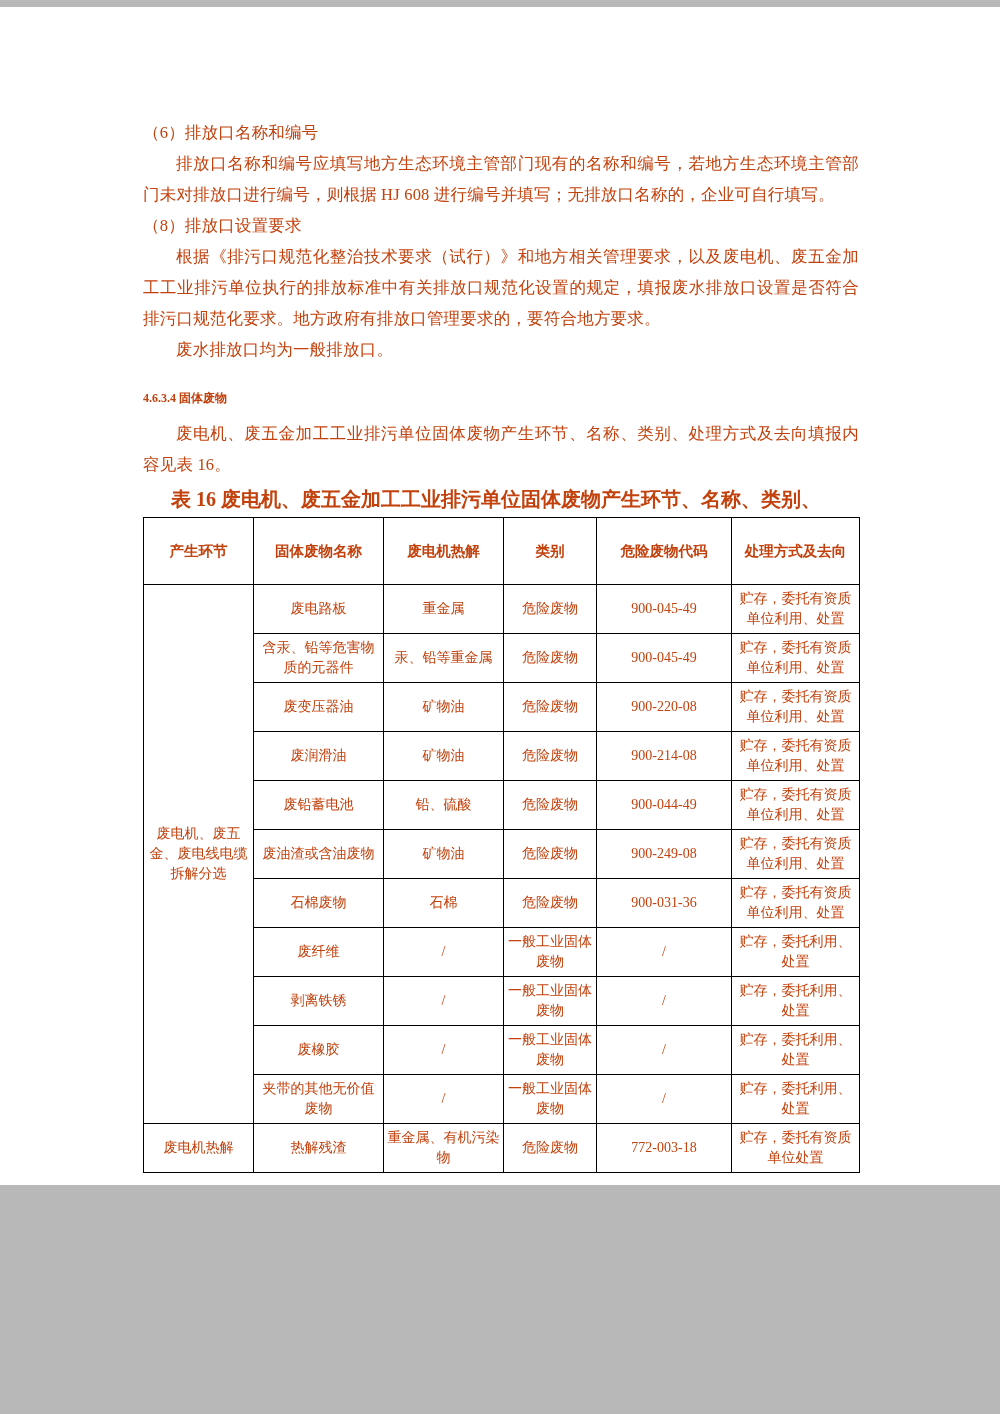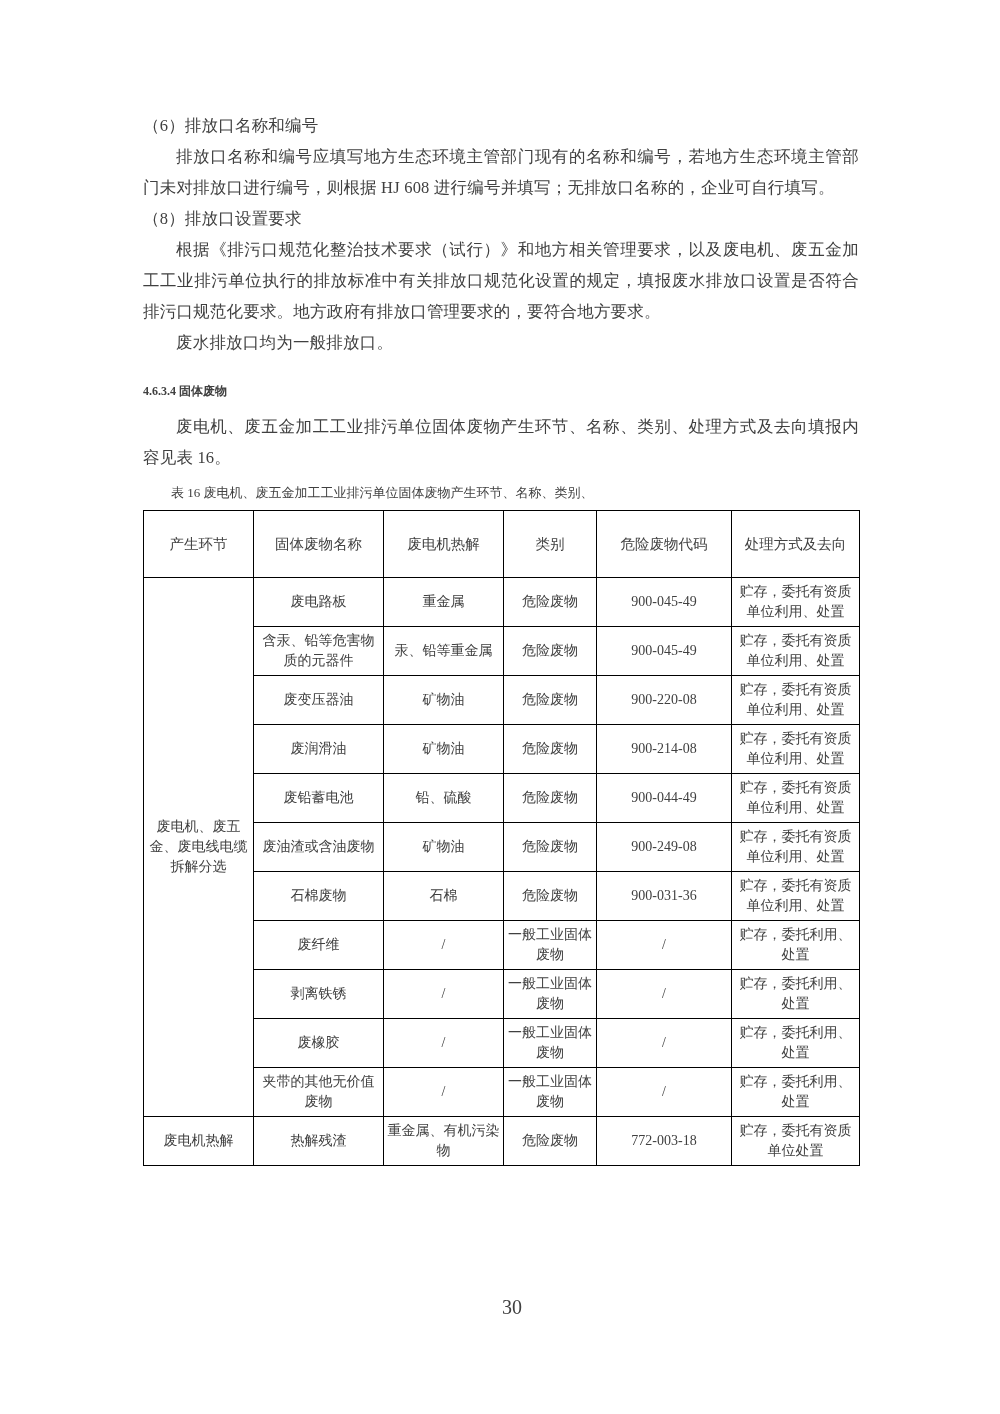--- a/index.html
+++ b/index.html
@@ -2,26 +2,26 @@
 <html><head>
 <meta charset="utf-8">
 <style>
   html, body {
     margin: 0;
     padding: 0;
     background: #b8b8b8;
   }
   .page {
     width: 1000px;
-    height: 1414px;
+    height: 1178px;
     background: #ffffff;
     position: relative;
-    margin: 0 auto;
+    margin: 7px auto;
     font-family: "Liberation Serif", "DejaVu Serif", serif;
-    color: #404040;
+    color: #c2410c;
     box-sizing: border-box;
   }
   .content {
     position: absolute;
     left: 143px;
     top: 110px;
     width: 716px;
   }
   .para {
     font-size: 16.5px;
@@ -38,22 +38,22 @@
   }
   .section-head {
     font-size: 12px;
     font-weight: bold;
     line-height: 31px;
     margin: 0;
     padding-top: 18px;
     padding-bottom: 4px;
   }
   .tbl-title {
-    font-size: 13px;
-    font-weight: normal;
+    font-size: 20px;
+    font-weight: bold;
     line-height: 27px;
     text-align: center;
     margin: 6px 0 4px 0;
   }
   .tbl-title .l1 {
     display: block;
     text-align: left;
     padding-left: 28px;
   }
   .tbl-title .l2 {
@@ -69,21 +69,21 @@
   table.waste th, table.waste td {
     border: 1px solid #000000;
     font-size: 14px;
     line-height: 20px;
     text-align: center;
     vertical-align: middle;
     padding: 4px 2px;
     font-weight: normal;
   }
   table.waste th {
-    font-weight: normal;
+    font-weight: bold;
     font-size: 14.5px;
     padding: 23px 2px;
   }
   td.link-cell {
     font-size: 14.5px;
   }
   .page-number {
     position: absolute;
     left: 12px;
     top: 1296px;

